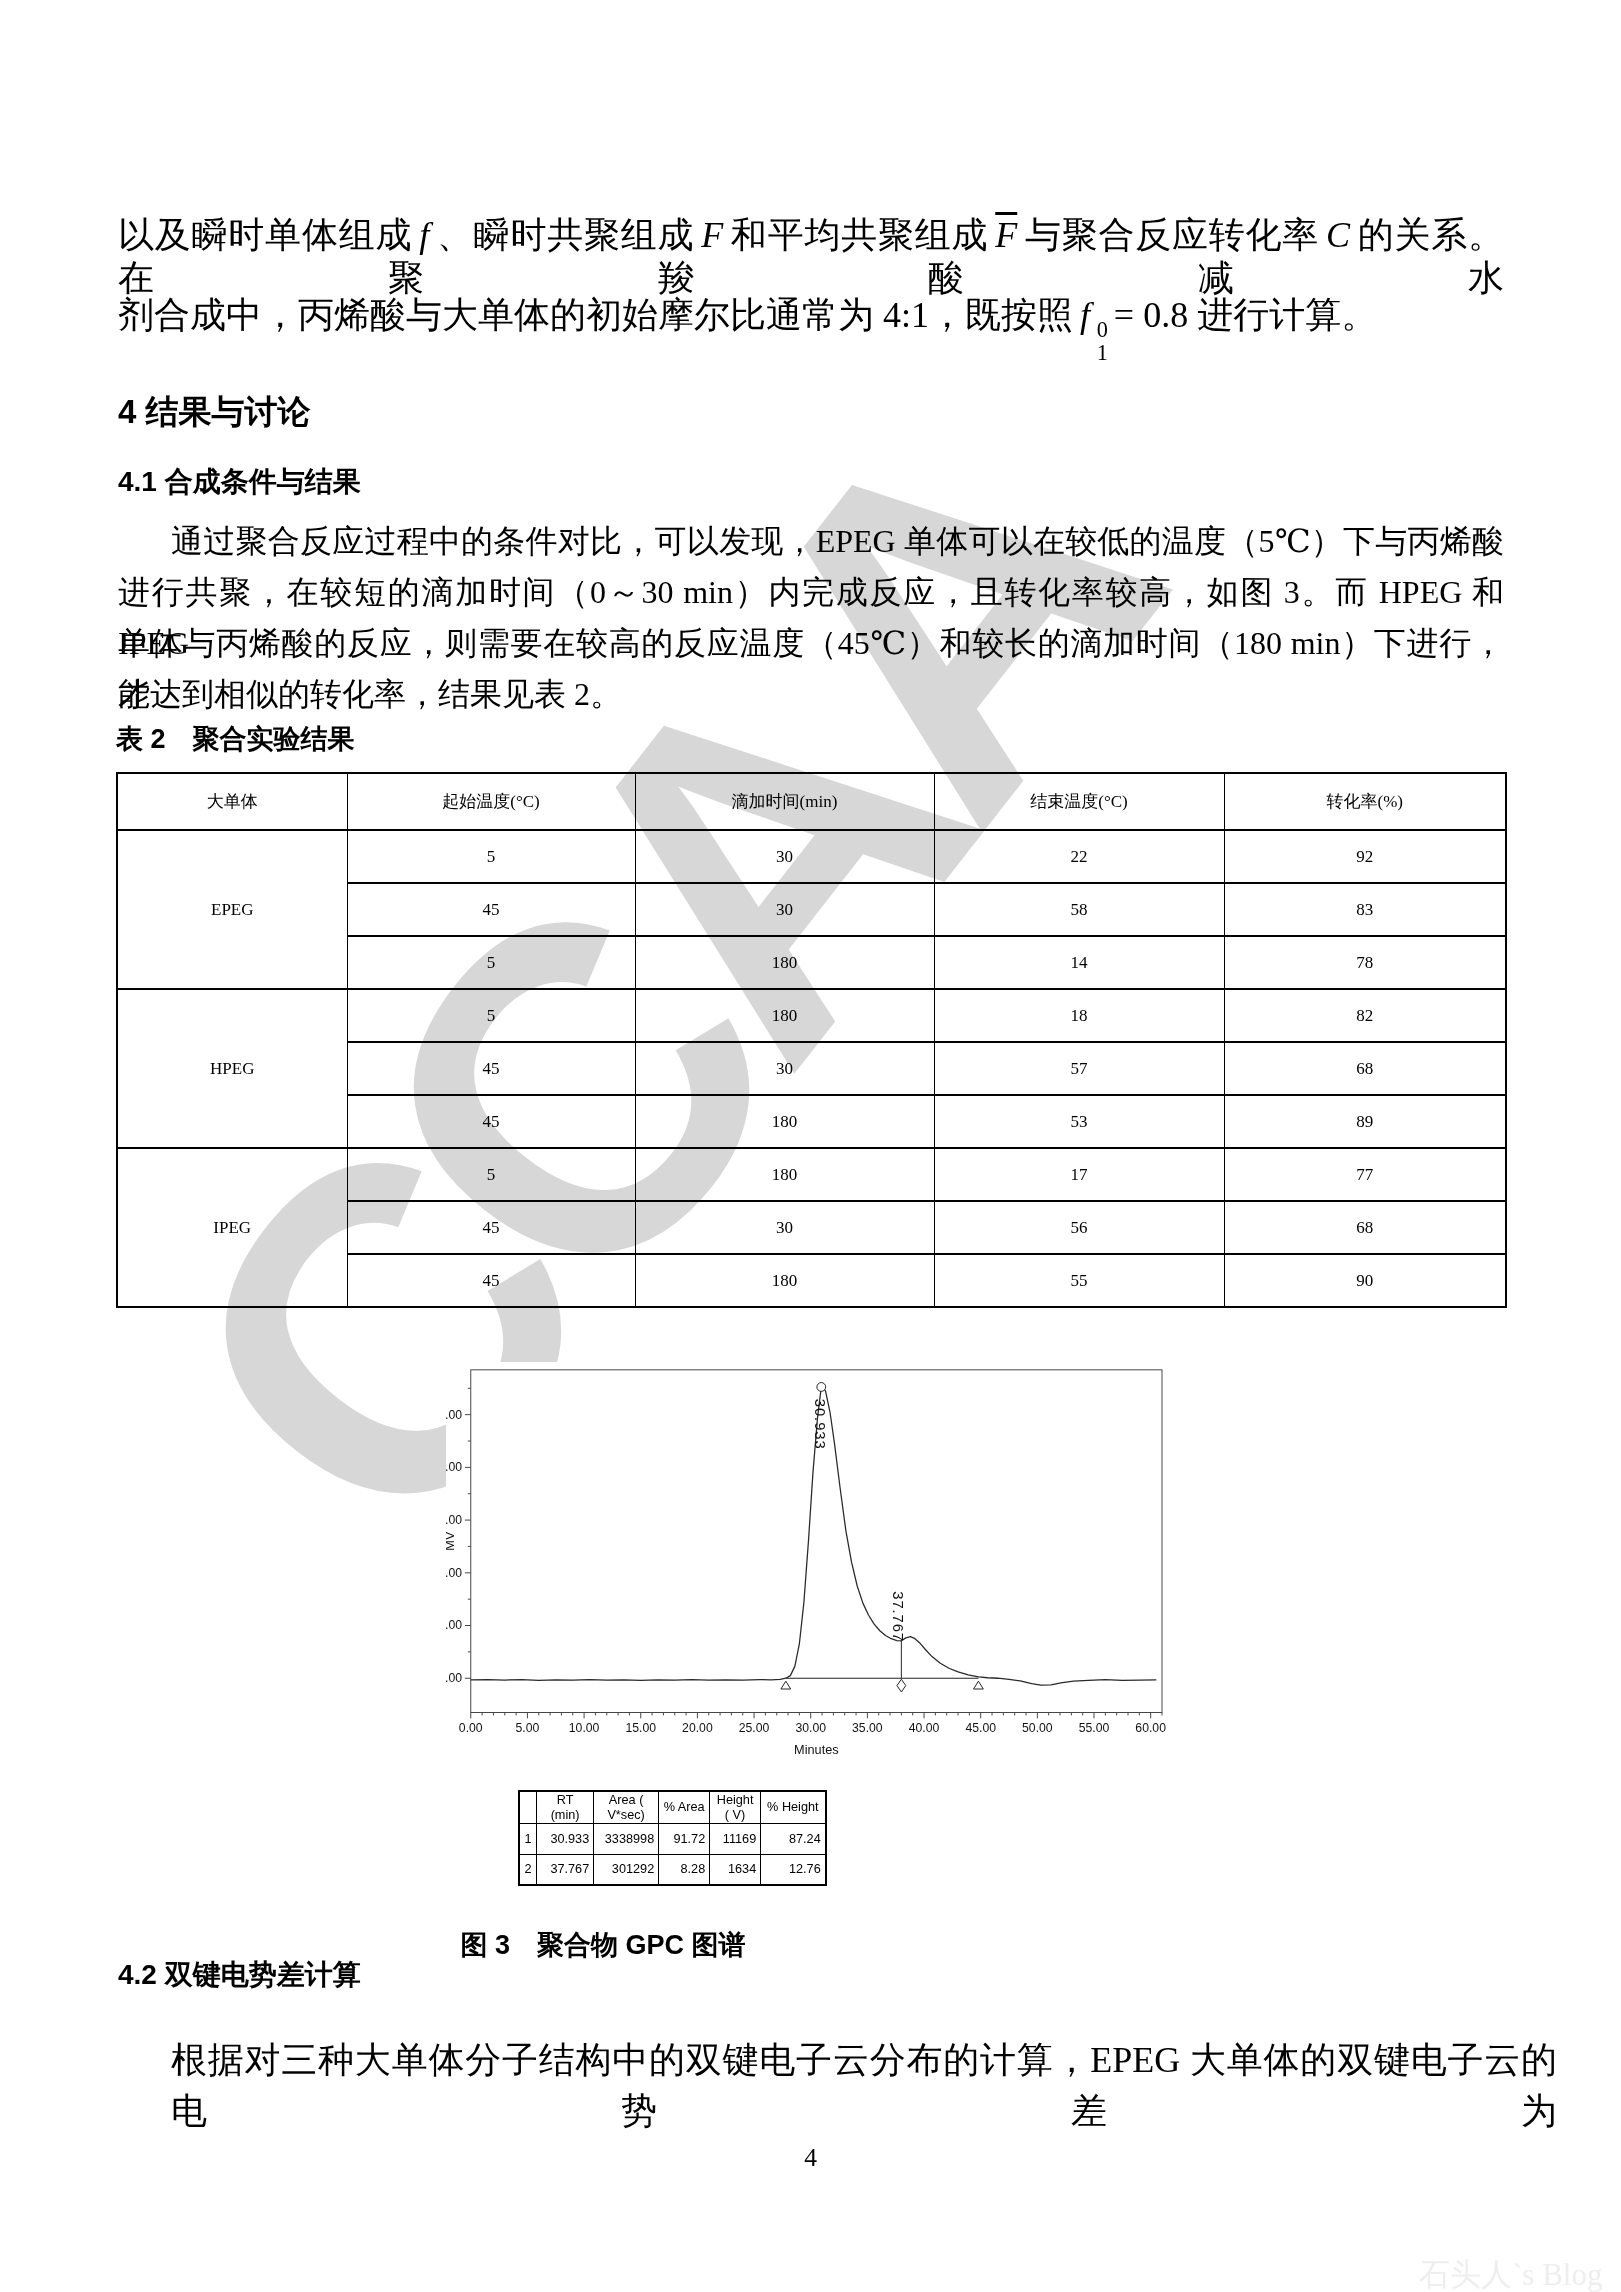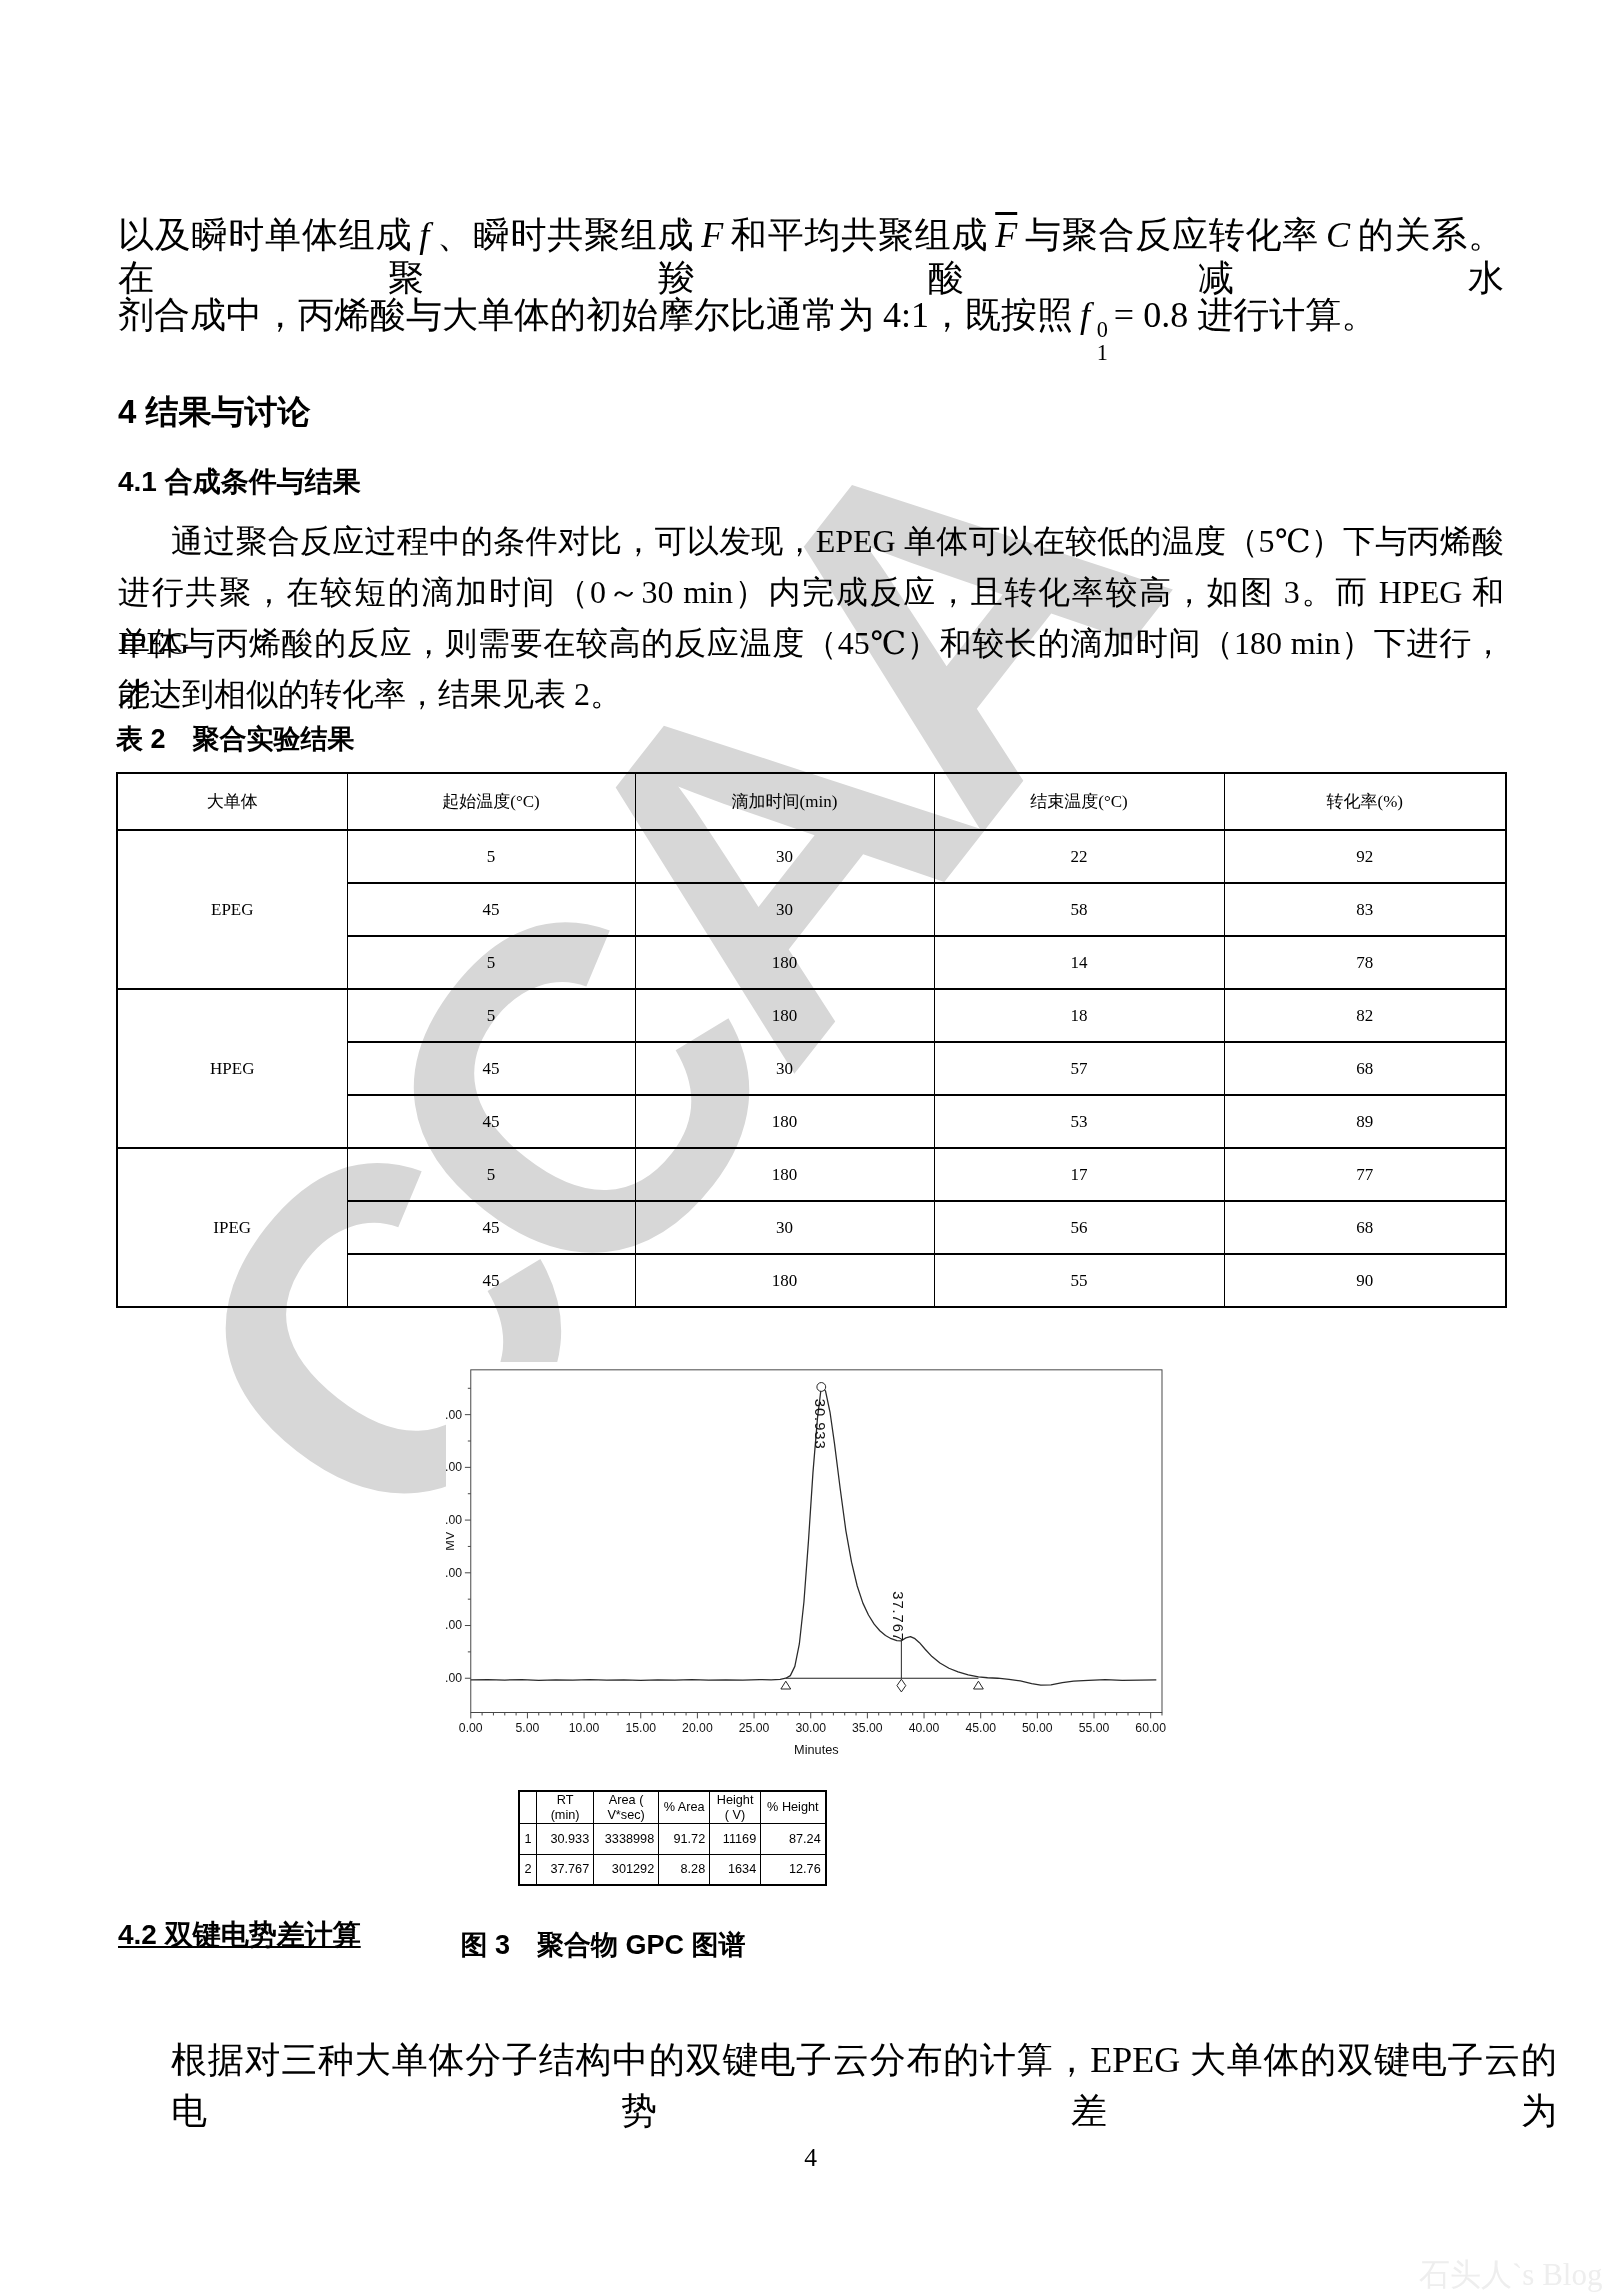--- a/index.html
+++ b/index.html
@@ -303,18 +303,18 @@
           <td>301292</td>
           <td>8.28</td>
           <td>1634</td>
           <td>12.76</td>
         </tr>
       </tbody>
   </table>
 
   <div class="figcaption">图 3　聚合物 GPC 图谱</div>
 
-  <div class="h2" style="top:1916px;text-decoration:underline;">4.2  双键电势差计算</div>
+  <div class="h2" style="top:1956px;">4.2  双键电势差计算</div>
   <div class="bodyline just indent" style="top:2035px;line-height:51px;">根据对三种大单体分子结构中的双键电子云分布的计算，EPEG 大单体的双键电子云的电势差为</div>
 
   <div class="pageno">4</div>
 </div>
 
 
 </body></html>

